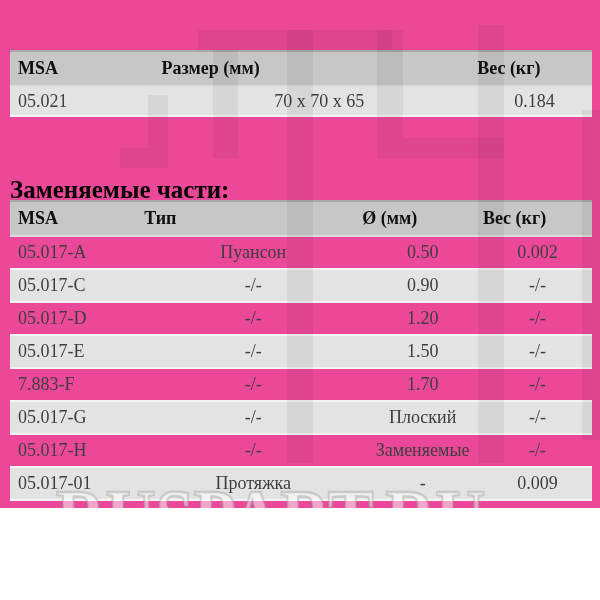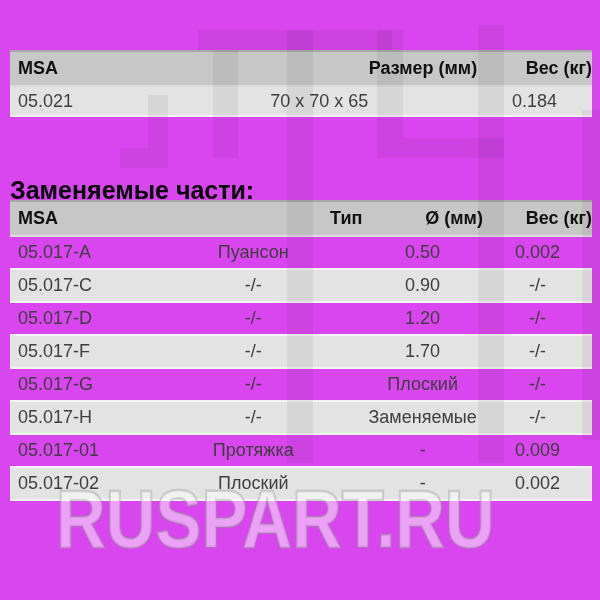--- a/index.html
+++ b/index.html
@@ -1,33 +1,33 @@
 <!DOCTYPE html>
 <html><head>
 <meta charset="utf-8">
 <style>
   html,body{margin:0;padding:0;background:#ffffff;}
   .canvas{
-    position:relative;width:600px;height:600px;background:#d946ef;overflow:hidden;
-    font-family:Liberation Sans, sans-serif;
+    position:relative;width:600px;height:508px;background:#ec4899;overflow:hidden;
+    font-family:Liberation Serif, serif;
   }
   table.tbl{
     position:absolute;left:10px;width:582px;
     border-collapse:collapse;table-layout:fixed;
   }
   .tbl th{
     background:#c7c7c7;color:#101010;font-weight:bold;font-size:18px;
     height:33px;border-top:2px solid #a8a8a8;border-bottom:2px solid #dcdcdc;
     vertical-align:middle;padding:0;
   }
   .tbl td{
     color:#3e3e3e;font-size:18px;height:31px;vertical-align:middle;
     border-bottom:2px solid #f4f4f4;padding:0;text-align:center;
   }
-  .tbl th{text-align:right;}
+  .tbl th{text-align:left;}
   .tbl th:first-child,.tbl td:first-child{text-align:left;padding-left:8px;}
   .t1{top:50px;}
   .t1 tbody tr{background:#e3e3e3;}
   .t1 td{height:28px;}
   .t1 .c1{width:25%;} .t1 .c2{width:55%;} .t1 .c3{width:20%;}
   .t2{top:200px;}
   .t2 tbody tr:nth-child(even){background:#e3e3e3;}
   .t2 .c1{width:22%;} .t2 .c2{width:38%;} .t2 .c3{width:21%;} .t2 .c4{width:19%;}
   .section-title{
     position:absolute;left:10px;top:176px;margin:0;
@@ -91,21 +91,27 @@
           <td>0.90</td>
           <td>-/-</td>
         </tr>
         <tr>
           <td>05.017-D</td>
           <td>-/-</td>
           <td>1.20</td>
           <td>-/-</td>
         </tr>
         <tr>
-          <td>05.017-F</td>
+          <td>05.017-E</td>
+          <td>-/-</td>
+          <td>1.50</td>
+          <td>-/-</td>
+        </tr>
+        <tr>
+          <td>7.883-F</td>
           <td>-/-</td>
           <td>1.70</td>
           <td>-/-</td>
         </tr>
         <tr>
           <td>05.017-G</td>
           <td>-/-</td>
           <td>Плоский</td>
           <td>-/-</td>
         </tr>

